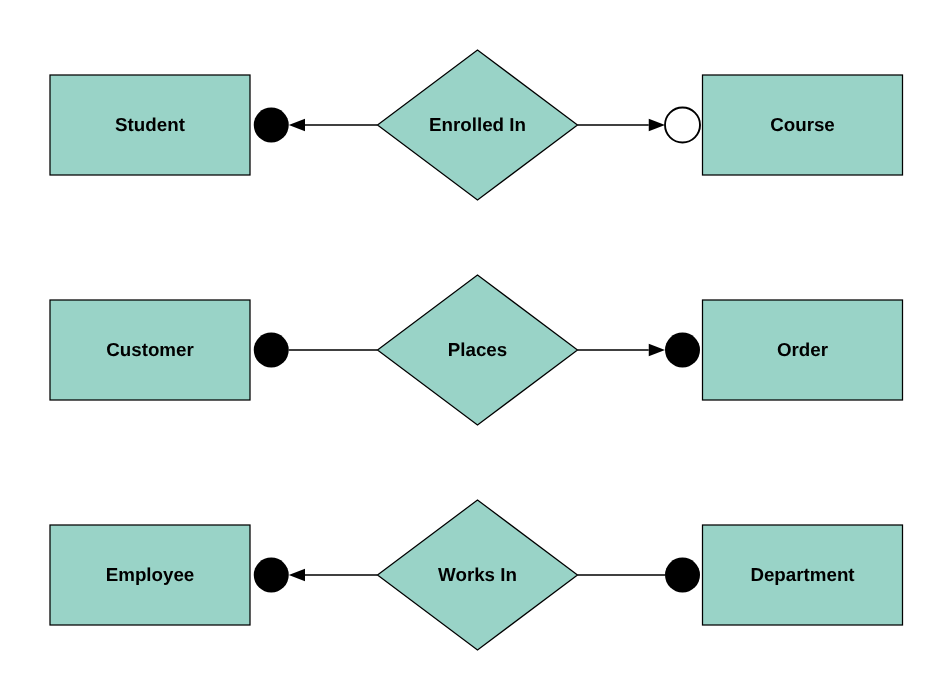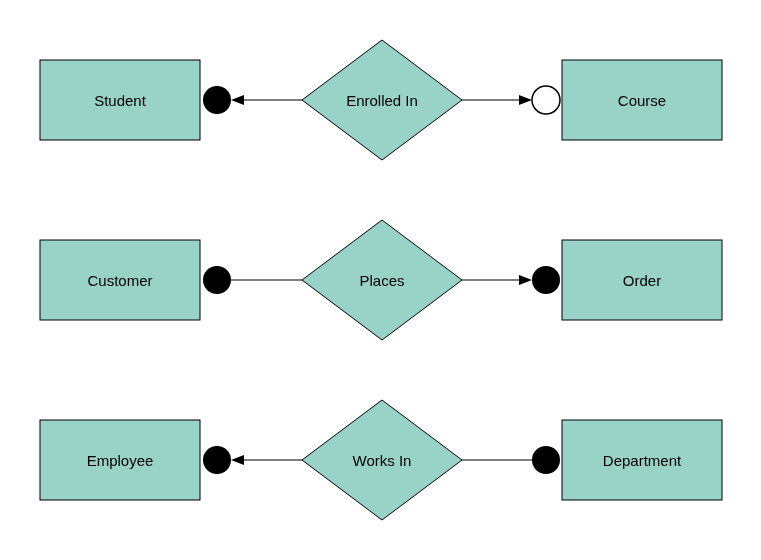--- a/index.html
+++ b/index.html
@@ -6,20 +6,21 @@
     margin: 0;
     padding: 0;
     background: #ffffff;
   }
   .canvas {
     position: relative;
     width: 761px;
     height: 560px;
     background: #ffffff;
     overflow: hidden;
+    font-weight: bold;
   }
   svg {
     display: block;
   }
   .entity-rect {
     stroke: #000000;
     stroke-width: 1;
   }
   .diamond {
     stroke: #000000;

